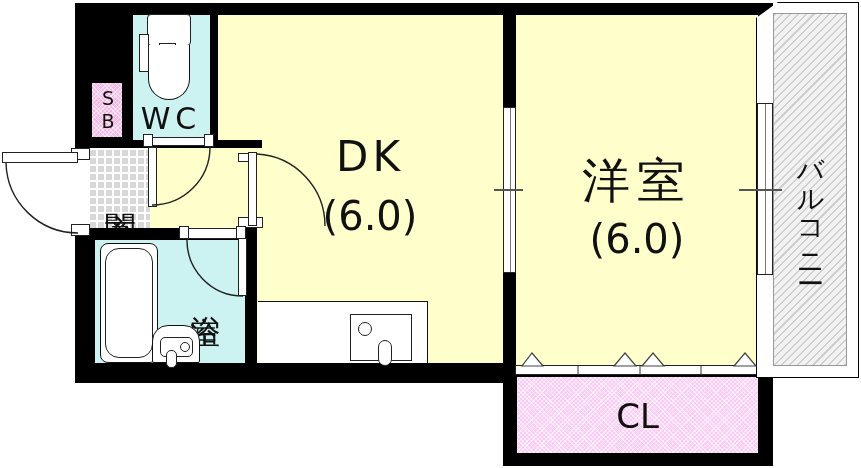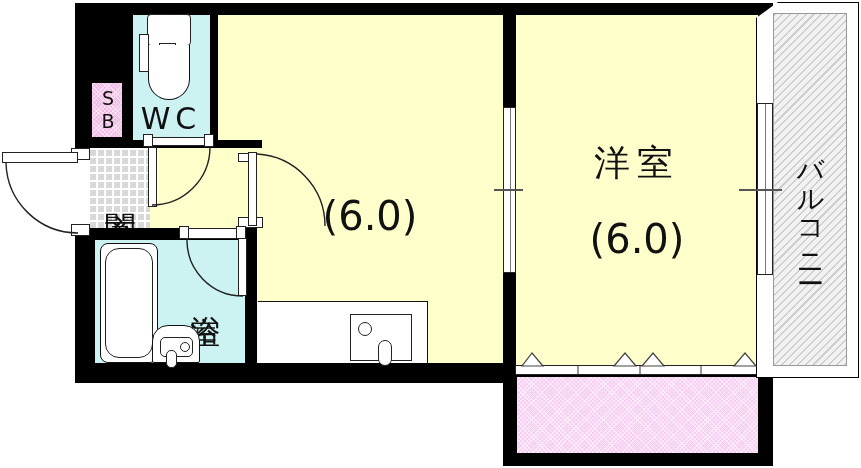--- a/index.html
+++ b/index.html
@@ -54,20 +54,21 @@
   <div class="abs lbl vert" style="left:96px;top:152px;width:48px;height:74px;font-size:31px;">玄関</div>
 
   <div class="abs wall" style="left:90px;top:228px;width:167px;height:12px;"></div>
   <div class="abs wall" style="left:245px;top:228px;width:12px;height:135px;"></div>
   <div class="abs cyan" style="left:95px;top:240px;width:150px;height:123px;"></div>
   <div class="abs lbl vert" style="left:182px;top:256px;width:46px;height:72px;font-size:30px;">浴室</div>
   <div class="abs wall" style="left:218px;top:140px;width:44px;height:8px;"></div>
 
   <div class="abs wall" style="left:503px;top:365px;width:270px;height:101px;"></div>
   <div class="abs pinkcl" style="left:517px;top:377px;width:241px;height:76px;"></div>
+  <div class="abs lbl" style="left:517px;top:396px;width:241px;height:42px;font-size:34px;">CL</div>
   <div class="abs white-part" style="left:515px;top:365px;width:243px;height:10px;border-width:1px;"></div>
 
   <div class="abs" style="left:756px;top:2px;width:103px;height:376px;background:#fff;border:1.5px solid #000;box-sizing:border-box;
               clip-path:polygon(22px 0,100% 0,100% 100%,0 100%,0 16px);"></div>
   <div class="abs hatch" style="left:773px;top:13px;width:74px;height:353px;border:1px solid #999;box-sizing:border-box;"></div>
   <div class="abs lbl vert" style="left:793px;top:100px;width:36px;height:210px;font-size:27px;letter-spacing:2px;">バルコニー</div>
 
   <div class="abs" style="left:258px;top:301px;width:170px;height:62px;background:#fff;border-top:1.5px solid #111;border-right:1.5px solid #111;box-sizing:border-box;">
     <div class="abs white-part" style="left:92px;top:12px;width:62px;height:47px;border-width:1.5px;"></div>
     <div class="abs" style="left:100px;top:20px;width:14px;height:14px;border:1.5px solid #222;border-radius:50%;background:#fff;box-sizing:border-box;"></div>
@@ -106,22 +107,23 @@
   <div class="abs white-part" style="left:248px;top:152px;width:9px;height:74px;border-width:1px;"></div>
 
   <div class="abs white-part" style="left:185px;top:228px;width:57px;height:11px;border-width:1px;"></div>
   <div class="abs white-part" style="left:179px;top:226px;width:10px;height:13px;border-width:1px;"></div>
   <div class="abs white-part" style="left:236px;top:226px;width:10px;height:13px;border-width:1px;"></div>
   <div class="abs white-part" style="left:238px;top:238px;width:9px;height:58px;border-width:1px;"></div>
 
   <div class="abs window" style="left:503px;top:107px;width:13px;height:166px;"></div>
   <div class="abs window" style="left:757px;top:103px;width:16px;height:172px;"></div>
 
+  <div class="abs lbl" style="left:255px;top:130px;width:230px;height:54px;font-size:42px;letter-spacing:4px;">DK</div>
   <div class="abs lbl" style="left:255px;top:190px;width:230px;height:52px;font-size:40px;">(6.0)</div>
-  <div class="abs lbl" style="left:516px;top:136px;width:242px;height:54px;font-size:36px;letter-spacing:7px;">洋室</div>
+  <div class="abs lbl" style="left:516px;top:154px;width:242px;height:54px;font-size:48px;letter-spacing:7px;">洋室</div>
   <div class="abs lbl" style="left:516px;top:214px;width:242px;height:50px;font-size:40px;">(6.0)</div>
 
   <svg width="861" height="468" viewBox="0 0 861 468">
     <g fill="none" stroke="#222" stroke-width="1.4">
       <path d="M 6 163 A 72 72 0 0 0 78 233"></path>
       <path d="M 210 147 A 58 58 0 0 1 152 205"></path>
       <path d="M 257 154 A 72 72 0 0 1 325 226"></path>
       <path d="M 187 238 A 56 56 0 0 0 243 296"></path>
     </g>
     <g stroke="#555" stroke-width="2">

